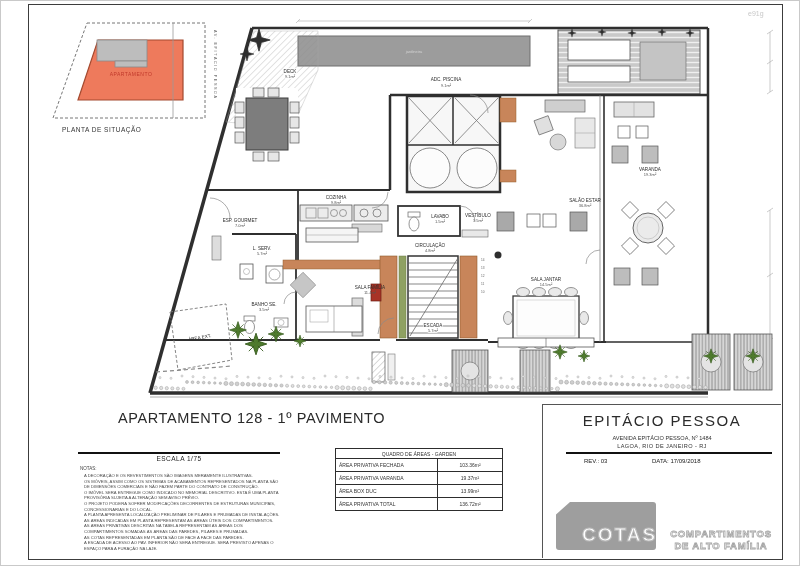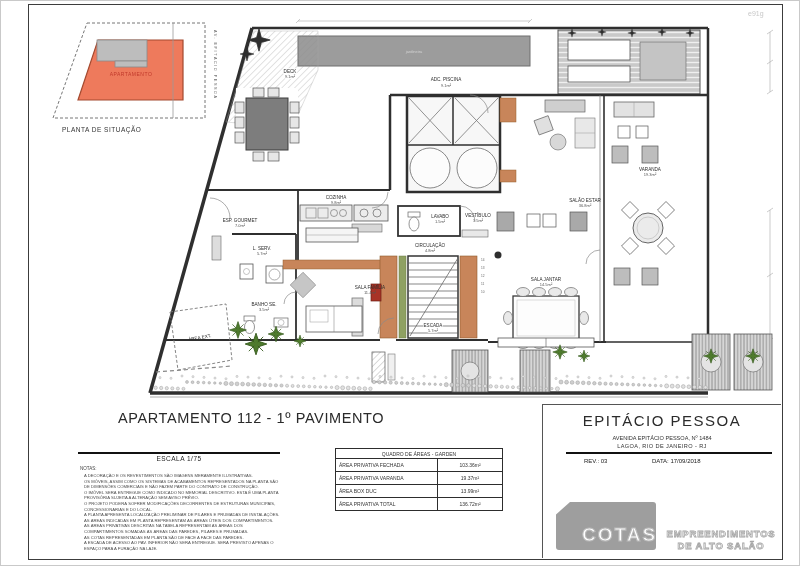--- a/index.html
+++ b/index.html
@@ -519,21 +519,21 @@
           <circle cx="655" cy="378.7692307692308" r="1.1" fill="#e6e6e6" stroke="#999" stroke-width="0.35"></circle>
           <circle cx="666" cy="376.46153846153845" r="1.1" fill="#e6e6e6" stroke="#999" stroke-width="0.35"></circle>
           <circle cx="677" cy="377.15384615384613" r="1.1" fill="#e6e6e6" stroke="#999" stroke-width="0.35"></circle>
           <circle cx="688" cy="377.84615384615387" r="1.1" fill="#e6e6e6" stroke="#999" stroke-width="0.35"></circle>
           <circle cx="699" cy="378.53846153846155" r="1.1" fill="#e6e6e6" stroke="#999" stroke-width="0.35"></circle>
         </g>
     </g>
   </g>
 </svg>
 
-<div class="abs maintitle">APARTAMENTO 112 - 1º PAVIMENTO</div>
+<div class="abs maintitle">APARTAMENTO 128 - 1º PAVIMENTO</div>
 
 <div class="abs scaleline"></div>
 <div class="abs scaletext">ESCALA 1/75</div>
 <div class="abs notastitle">NOTAS:</div>
 <div class="abs notes">
   <div>A DECORAÇÃO E OS REVESTIMENTOS SÃO IMAGENS MERAMENTE ILUSTRATIVAS.</div>
   <div>OS MÓVEIS, ASSIM COMO OS SISTEMAS DE ACABAMENTOS REPRESENTADOS NA PLANTA SÃO</div>
   <div>DE DIMENSÕES COMERCIAIS E NÃO FAZEM PARTE DO CONTRATO DE CONSTRUÇÃO.</div>
   <div>O IMÓVEL SERÁ ENTREGUE COMO INDICADO NO MEMORIAL DESCRITIVO. ESTA É UMA PLANTA</div>
   <div>PROVISÓRIA SUJEITA A ALTERAÇÃO SEM AVISO PRÉVIO.</div>
@@ -575,14 +575,14 @@
 <div class="abs tb-top"></div>
 <div class="abs tb-left"></div>
 <div class="abs tb-title">EPITÁCIO PESSOA</div>
 <div class="abs tb-addr1">AVENIDA EPITÁCIO PESSOA, Nº 1484</div>
 <div class="abs tb-addr2">LAGOA, RIO DE JANEIRO - RJ</div>
 <div class="abs tb-rule"></div>
 <div class="abs tb-rev">REV.: 03</div>
 <div class="abs tb-date">DATA: 17/09/2018</div>
 <div class="abs logoblob"></div>
 <div class="abs logotext">COTAS</div>
-<div class="abs logotag1">EMPREENDIMENTOS</div>
-<div class="abs logotag2">DE ALTO SALÃO</div>
+<div class="abs logotag1">COMPARTIMENTOS</div>
+<div class="abs logotag2">DE ALTO FAMÍLIA</div>
 
 </body></html>

